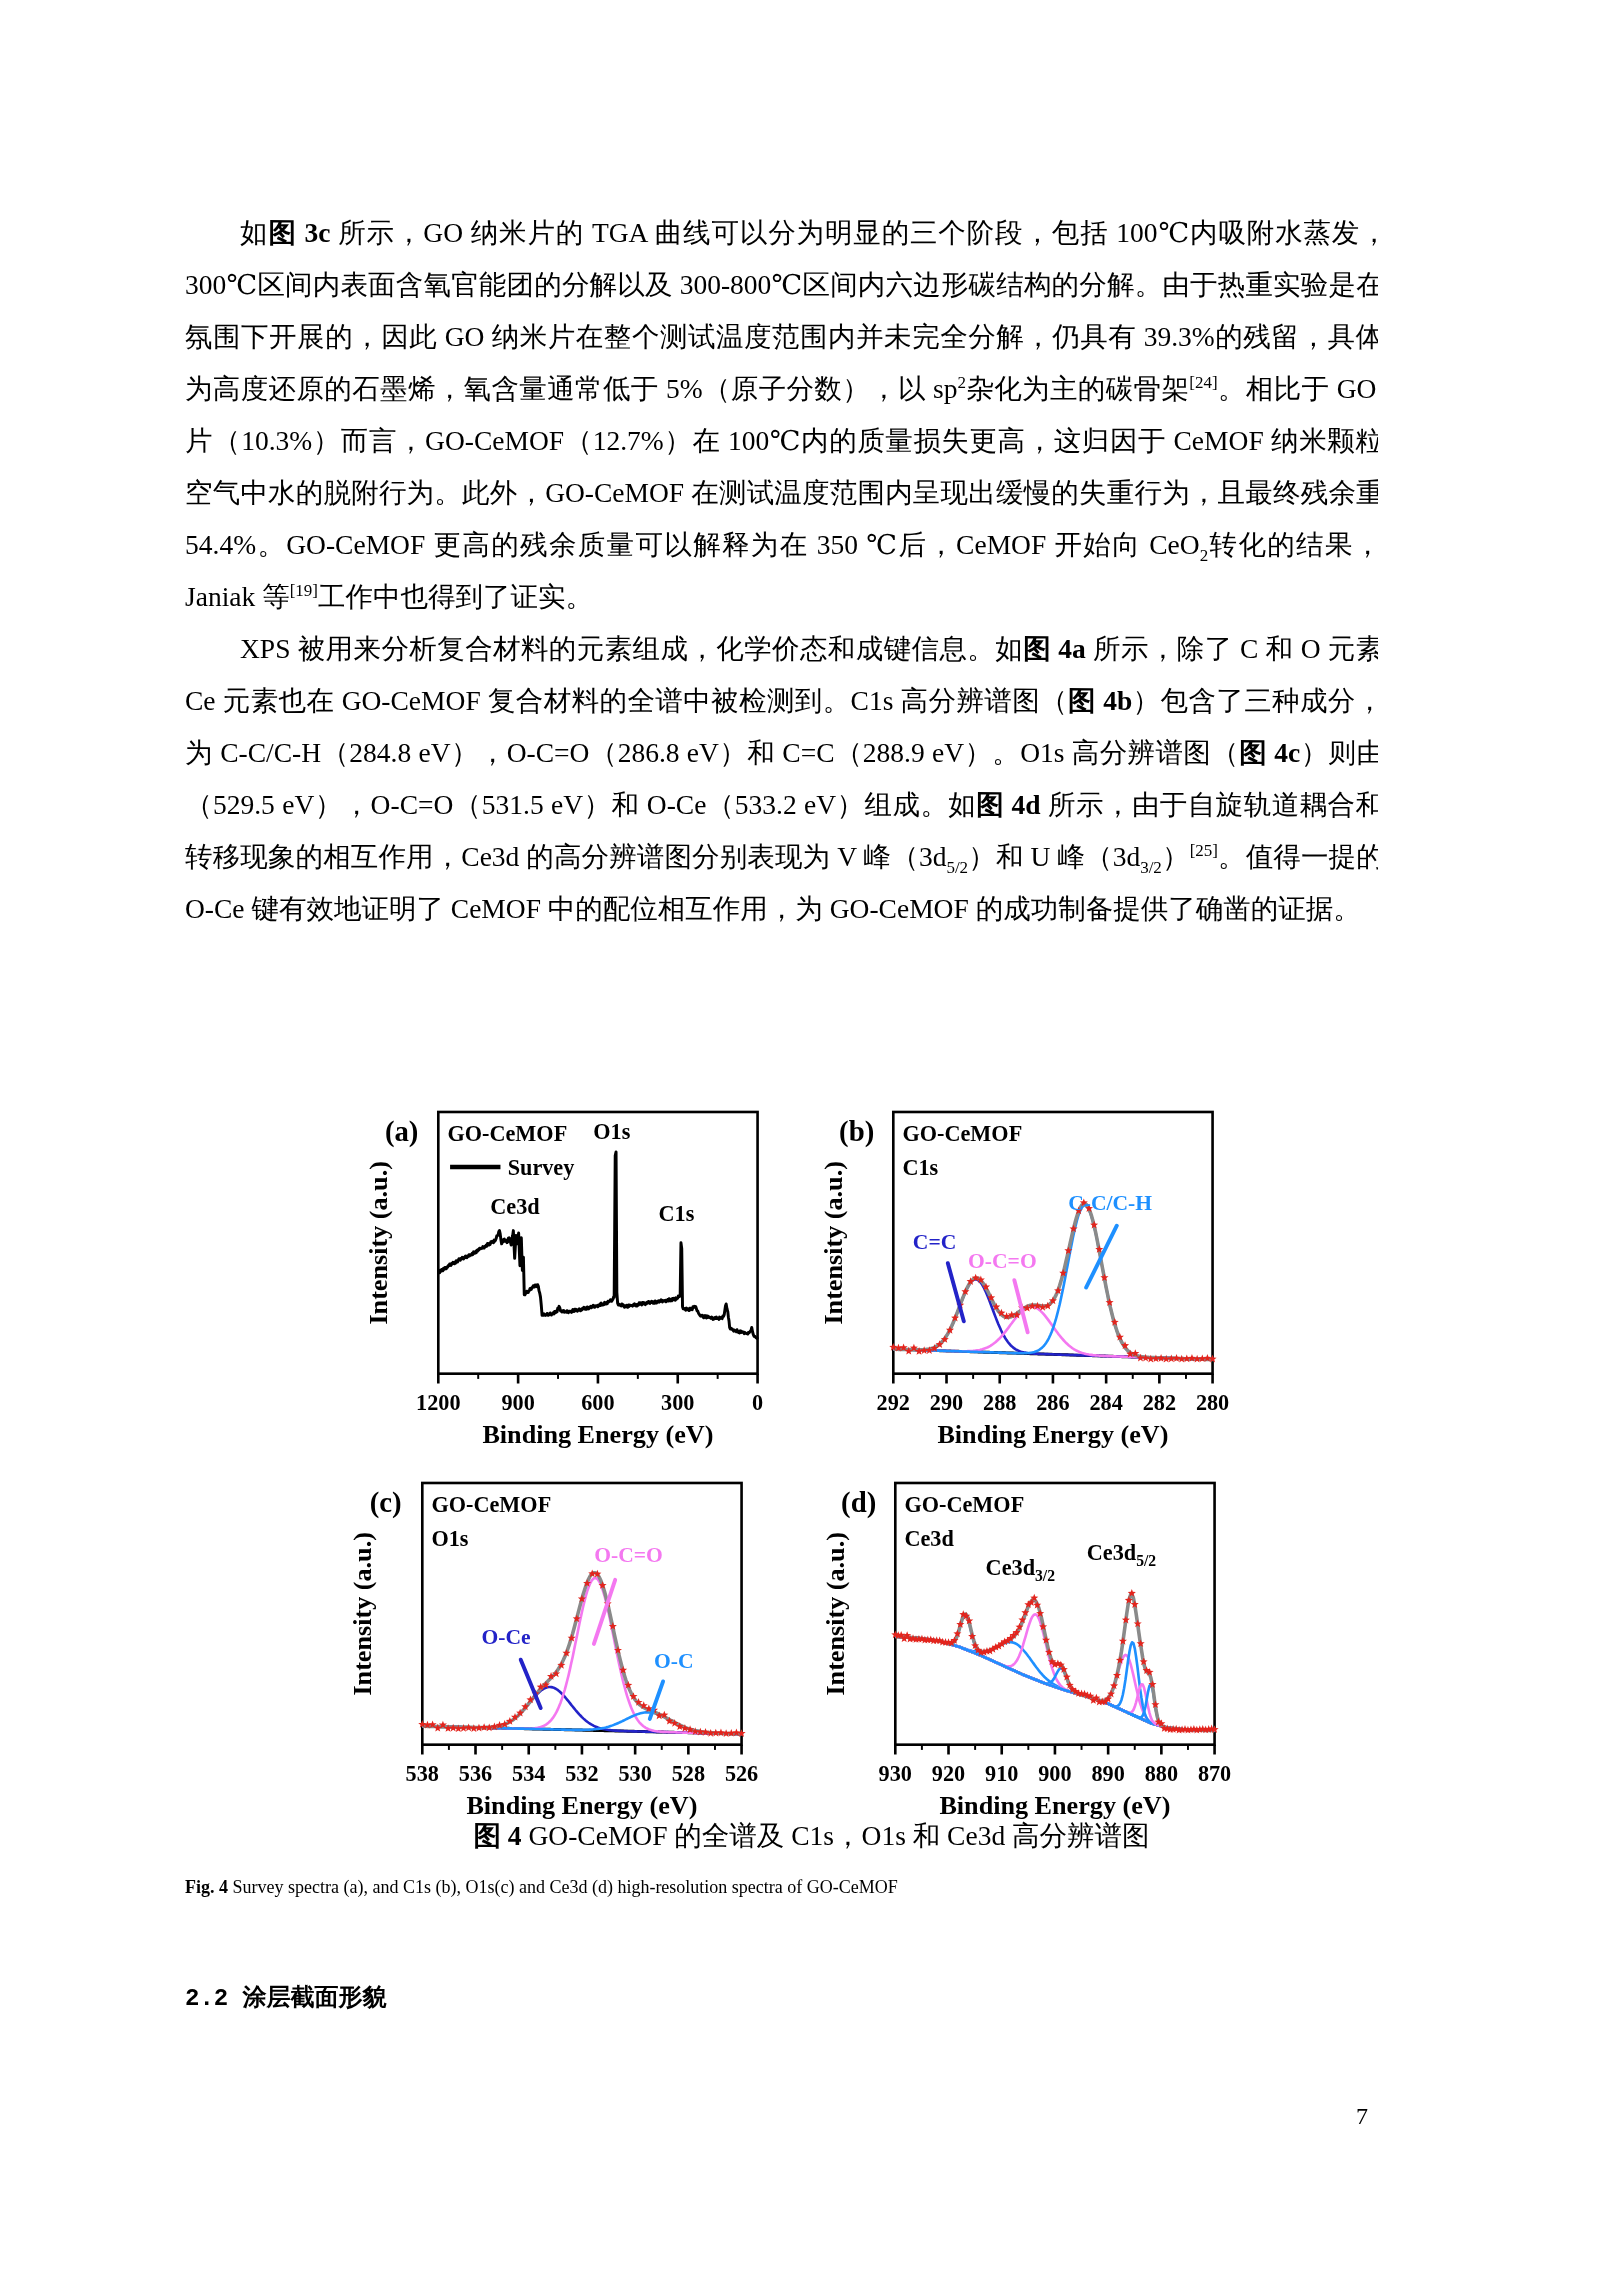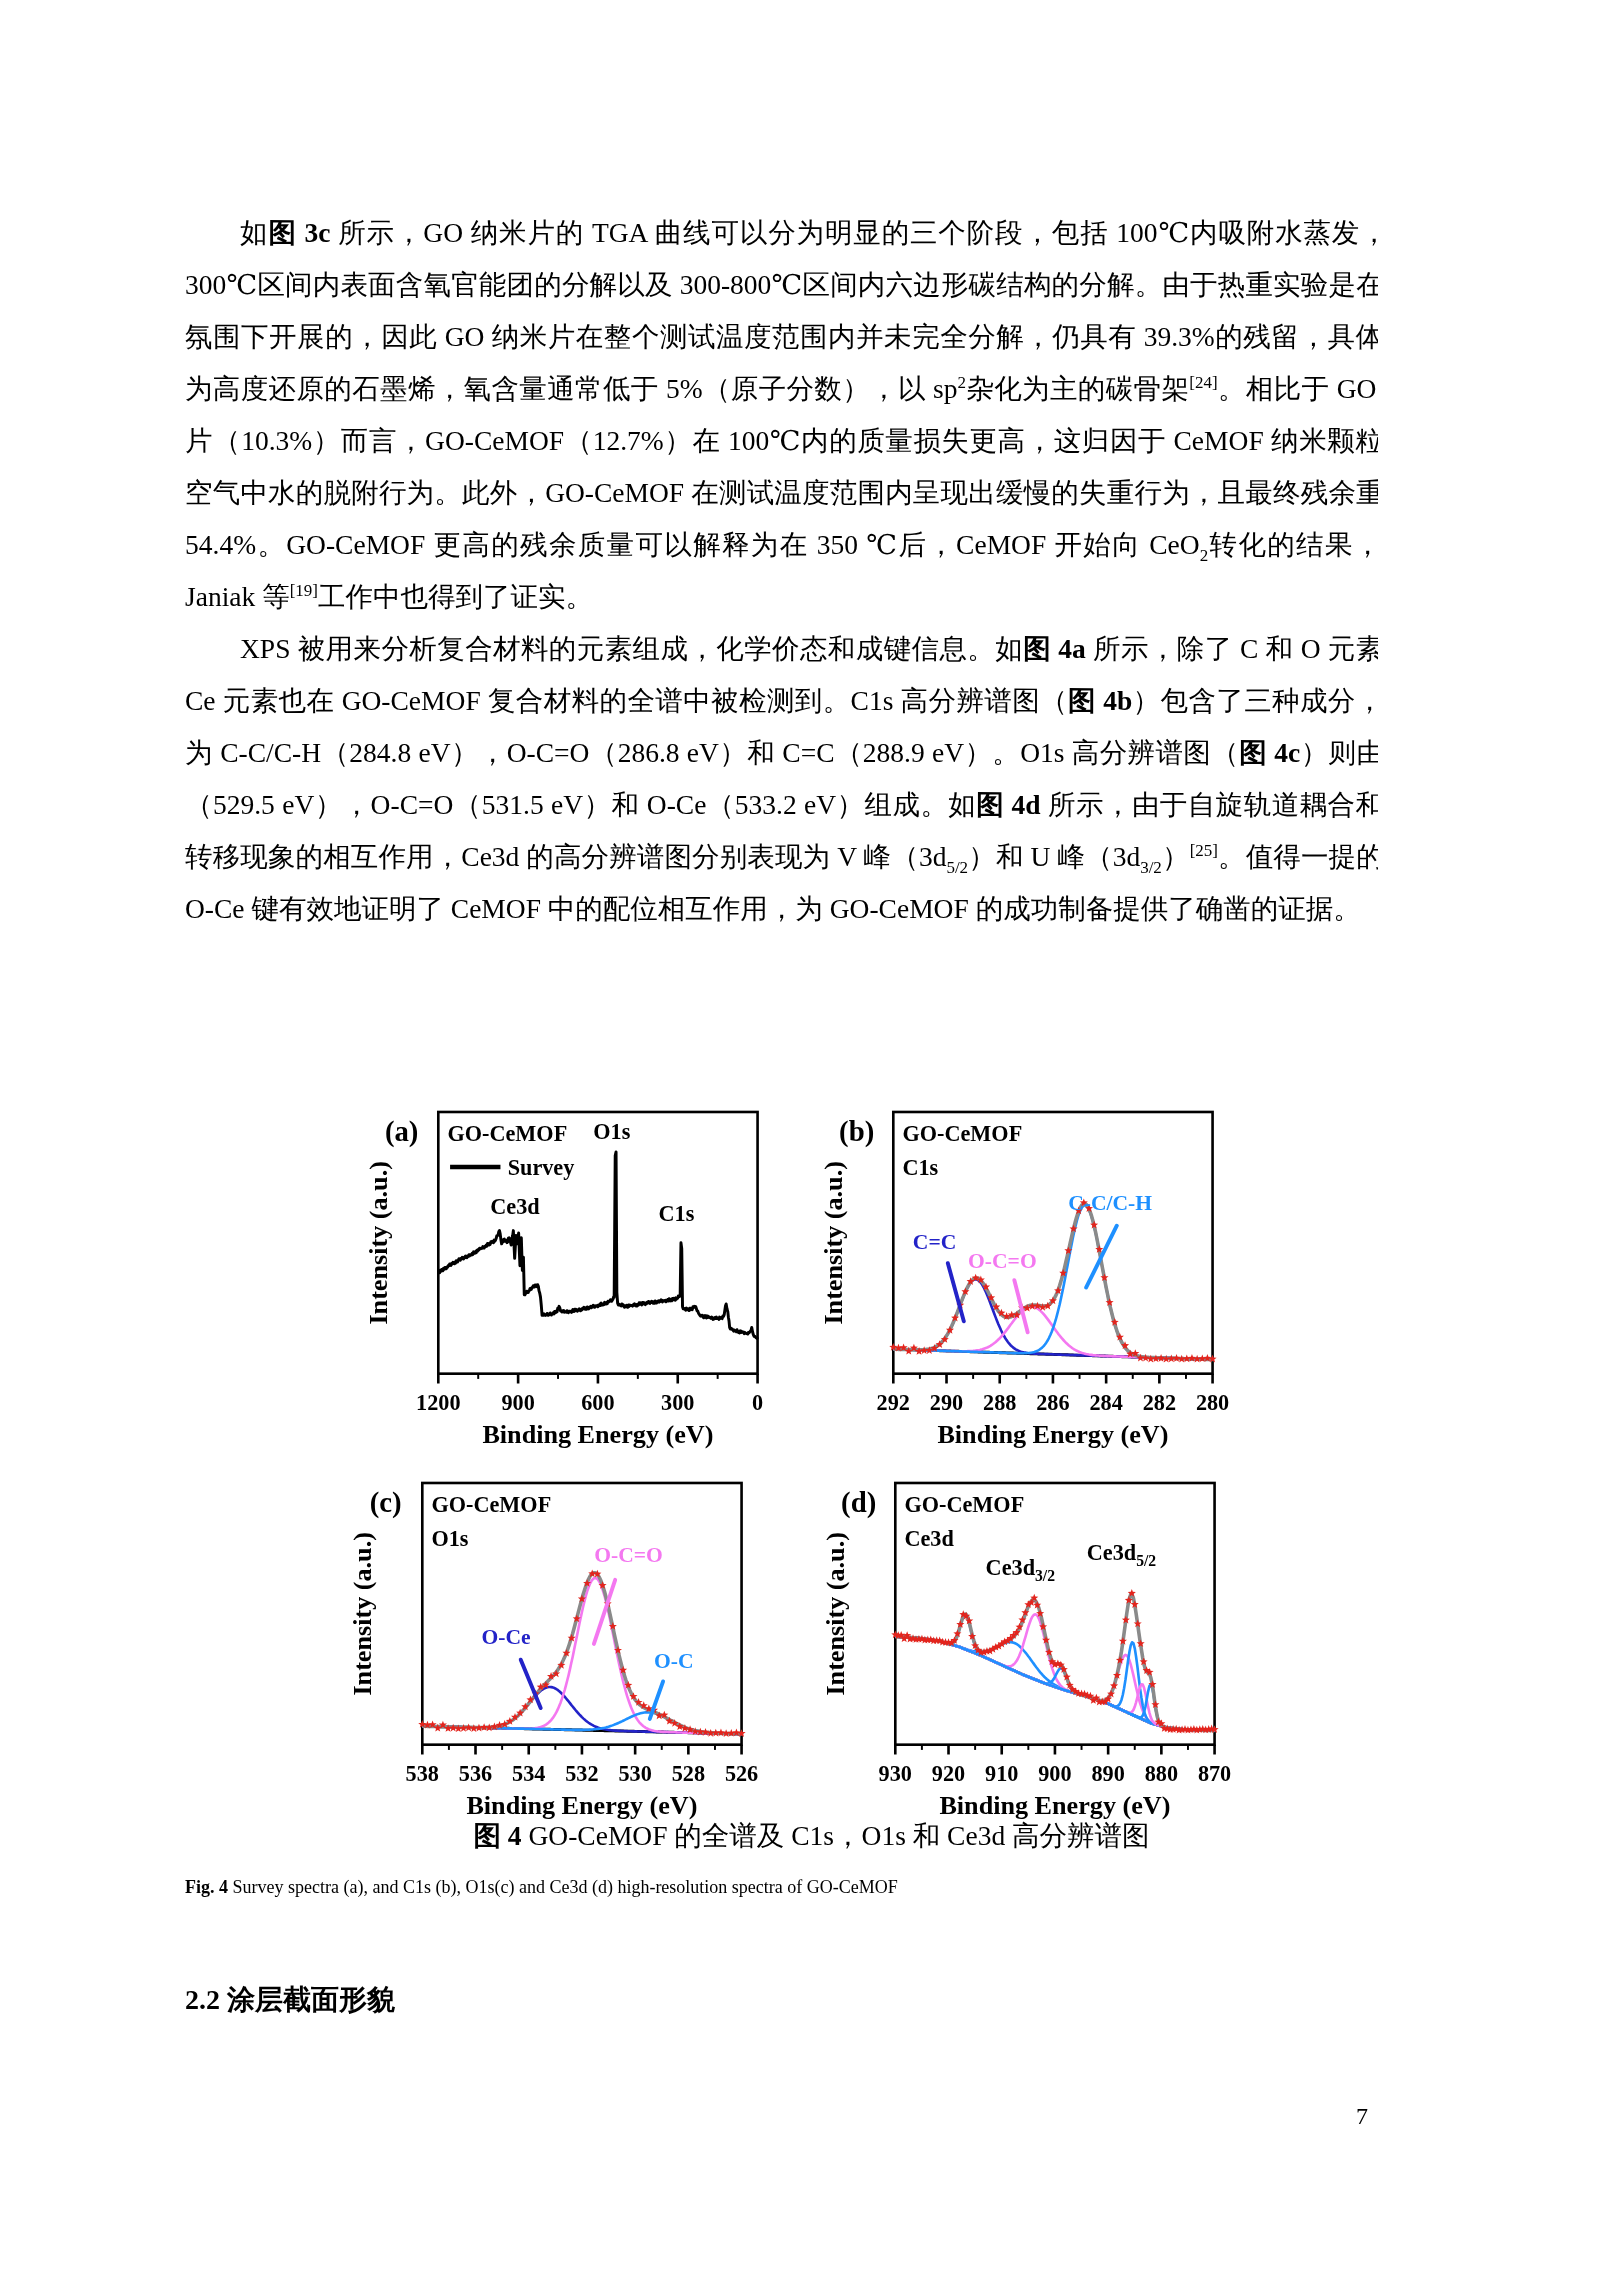--- a/index.html
+++ b/index.html
@@ -19,21 +19,21 @@
   }
   .bodytext p{margin:0;text-indent:55px;}
   .bodytext sup,.cap sup{font-size:17px;line-height:0;}
   .bodytext sub,.cap sub{font-size:17px;line-height:0;}
   .rich-b{font-weight:bold;}
   .figwrap{position:absolute;left:0;top:0;width:1623px;height:2295px;pointer-events:none;}
   .panel{position:absolute;}
   .cap{position:absolute;font-size:27.5px;line-height:50px;}
   .cap-cn{left:0;top:1811px;width:1623px;text-align:center;font-family:Liberation Serif, serif;}
   .cap-en{left:185px;top:1862px;width:1254px;text-align:justify;font-size:18px;}
-  .section-heading{position:absolute;left:185px;top:1981px;font-size:28px;font-weight:bold;}
+  .section-heading{position:absolute;left:185px;top:1981px;font-size:24px;font-weight:bold;font-family:Liberation Mono, monospace;}
   .pagenum{position:absolute;left:1356px;top:2103px;font-size:24px;}
   svg text{font-family:"Liberation Serif","DejaVu Serif",serif;}
 </style>
 </head>
 <body>
 
 <div id="page">
 
   <div class="bodytext">
     <p><span>如</span><span class="rich-b">图 3c</span><span> 所示，GO 纳米片的 TGA 曲线可以分为明显的三个阶段，包括 100℃内吸附水蒸发，100-300℃区间内表面含氧官能团的分解以及 300-800℃区间内六边形碳结构的分解。由于热重实验是在氮气氛围下开展的，因此 GO 纳米片在整个测试温度范围内并未完全分解，仍具有 39.3%的残留，具体转换为高度还原的石墨烯，氧含量通常低于 5%（原子分数），以 sp</span><sup>2</sup><span>杂化为主的碳骨架</span><sup>[24]</sup><span>。相比于 GO 纳米片（10.3%）而言，GO-CeMOF（12.7%）在 100℃内的质量损失更高，这归因于 CeMOF 纳米颗粒吸附空气中水的脱附行为。此外，GO-CeMOF 在测试温度范围内呈现出缓慢的失重行为，且最终残余重量为 54.4%。GO-CeMOF 更高的残余质量可以解释为在 350 ℃后，CeMOF 开始向 CeO</span><sub>2</sub><span>转化的结果，这在 Janiak 等</span><sup>[19]</sup><span>工作中也得到了证实。</span></p>

